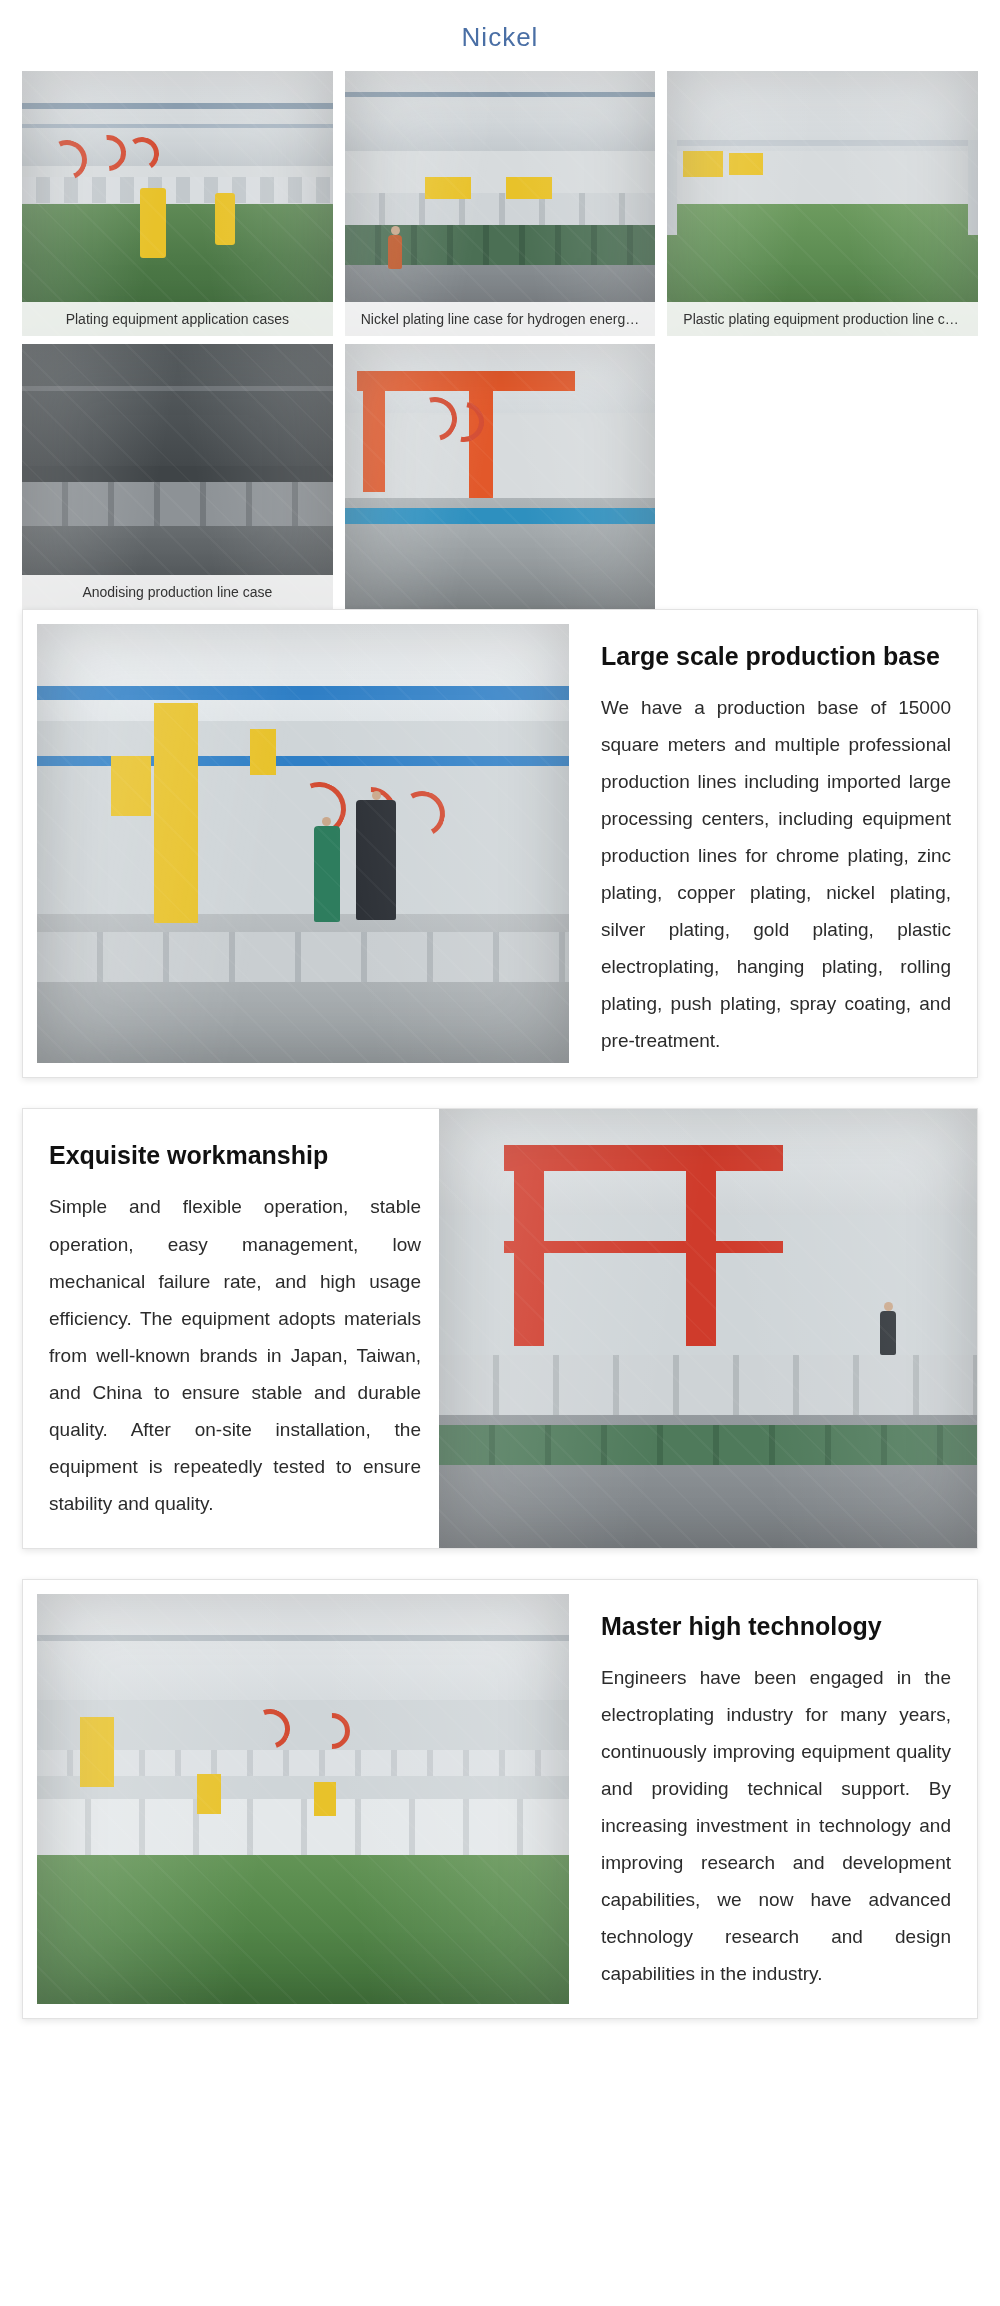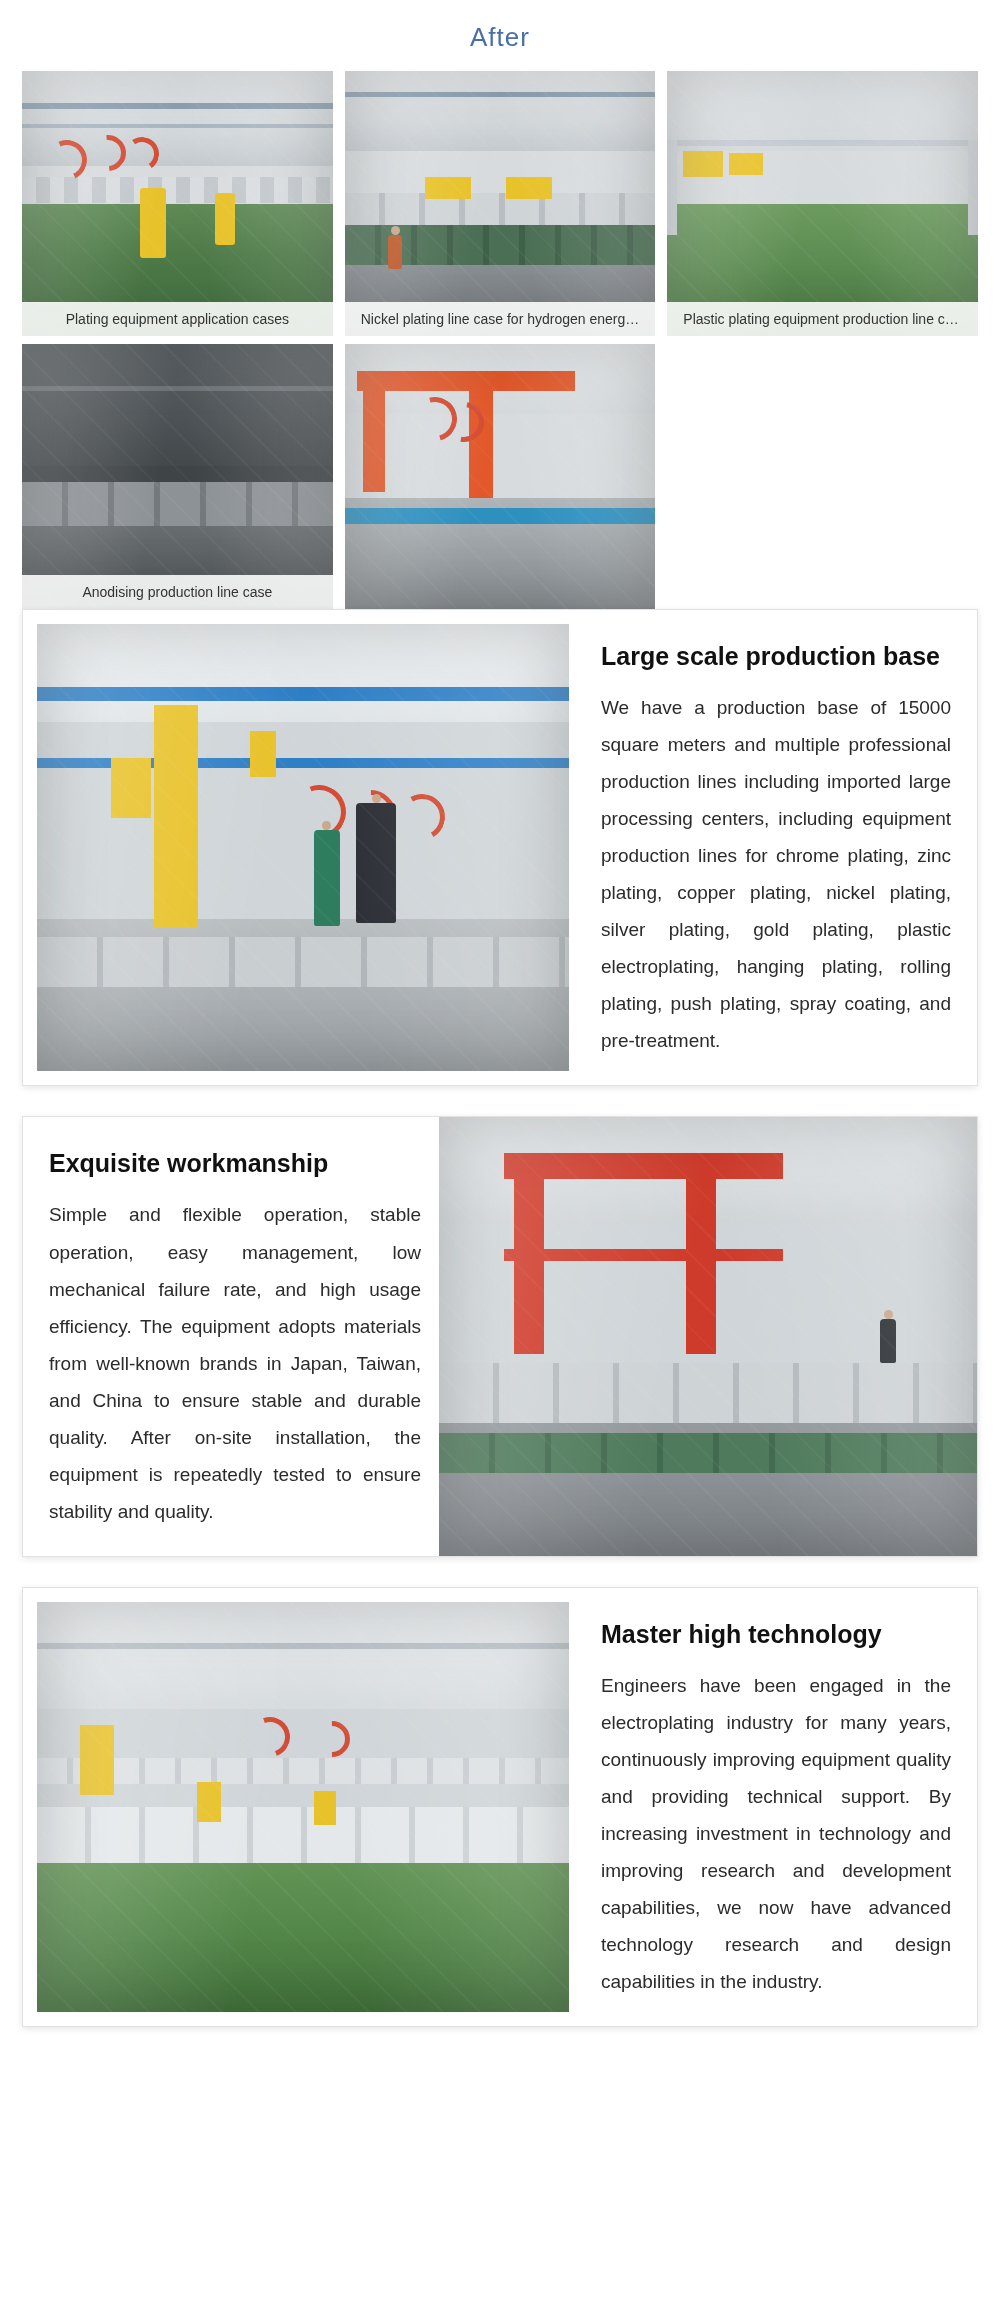--- a/index.html
+++ b/index.html
@@ -85,21 +85,21 @@
     width: 532px;
     flex: none;
     position: relative;
     overflow: hidden;
     margin: 14px;
     background: #cfd5d8;
   }
   .adv-row.reverse .adv-img { margin: 0; width: 538px; }
   .adv-text {
     flex: 1;
-    padding: 26px 26px 26px 18px;
+    padding: 26px 26px 18px 18px;
   }
   .adv-row.reverse .adv-text { padding: 26px 18px 26px 26px; }
   .adv-h {
     font-size: 25px;
     font-weight: bold;
     color: #111;
     margin: 6px 0 18px 0;
   }
   .adv-p {
     font-size: 19px;
@@ -159,21 +159,21 @@
     position:absolute; inset:0;
     background:
       repeating-linear-gradient(45deg, rgba(255,255,255,0.035) 0 2px, rgba(255,255,255,0) 2px 26px);
     pointer-events:none;
   }
 </style>
 </head>
 <body>
 
 <div>
-  <div class="cases-title">After</div>
+  <div class="cases-title">Nickel</div>
 
   <div class="cases-grid">
 
     <div class="case-card">
       <div class="case-photo">
         <div class="ph">
           <div class="ceil"></div>
           <div class="floor-green" style="height:50%"></div>
           <div class="beam" style="left:0;right:0;top:12%;height:6px;"></div>
           <div class="beam" style="left:0;right:0;top:20%;height:4px;background:#a9b7c4"></div>

